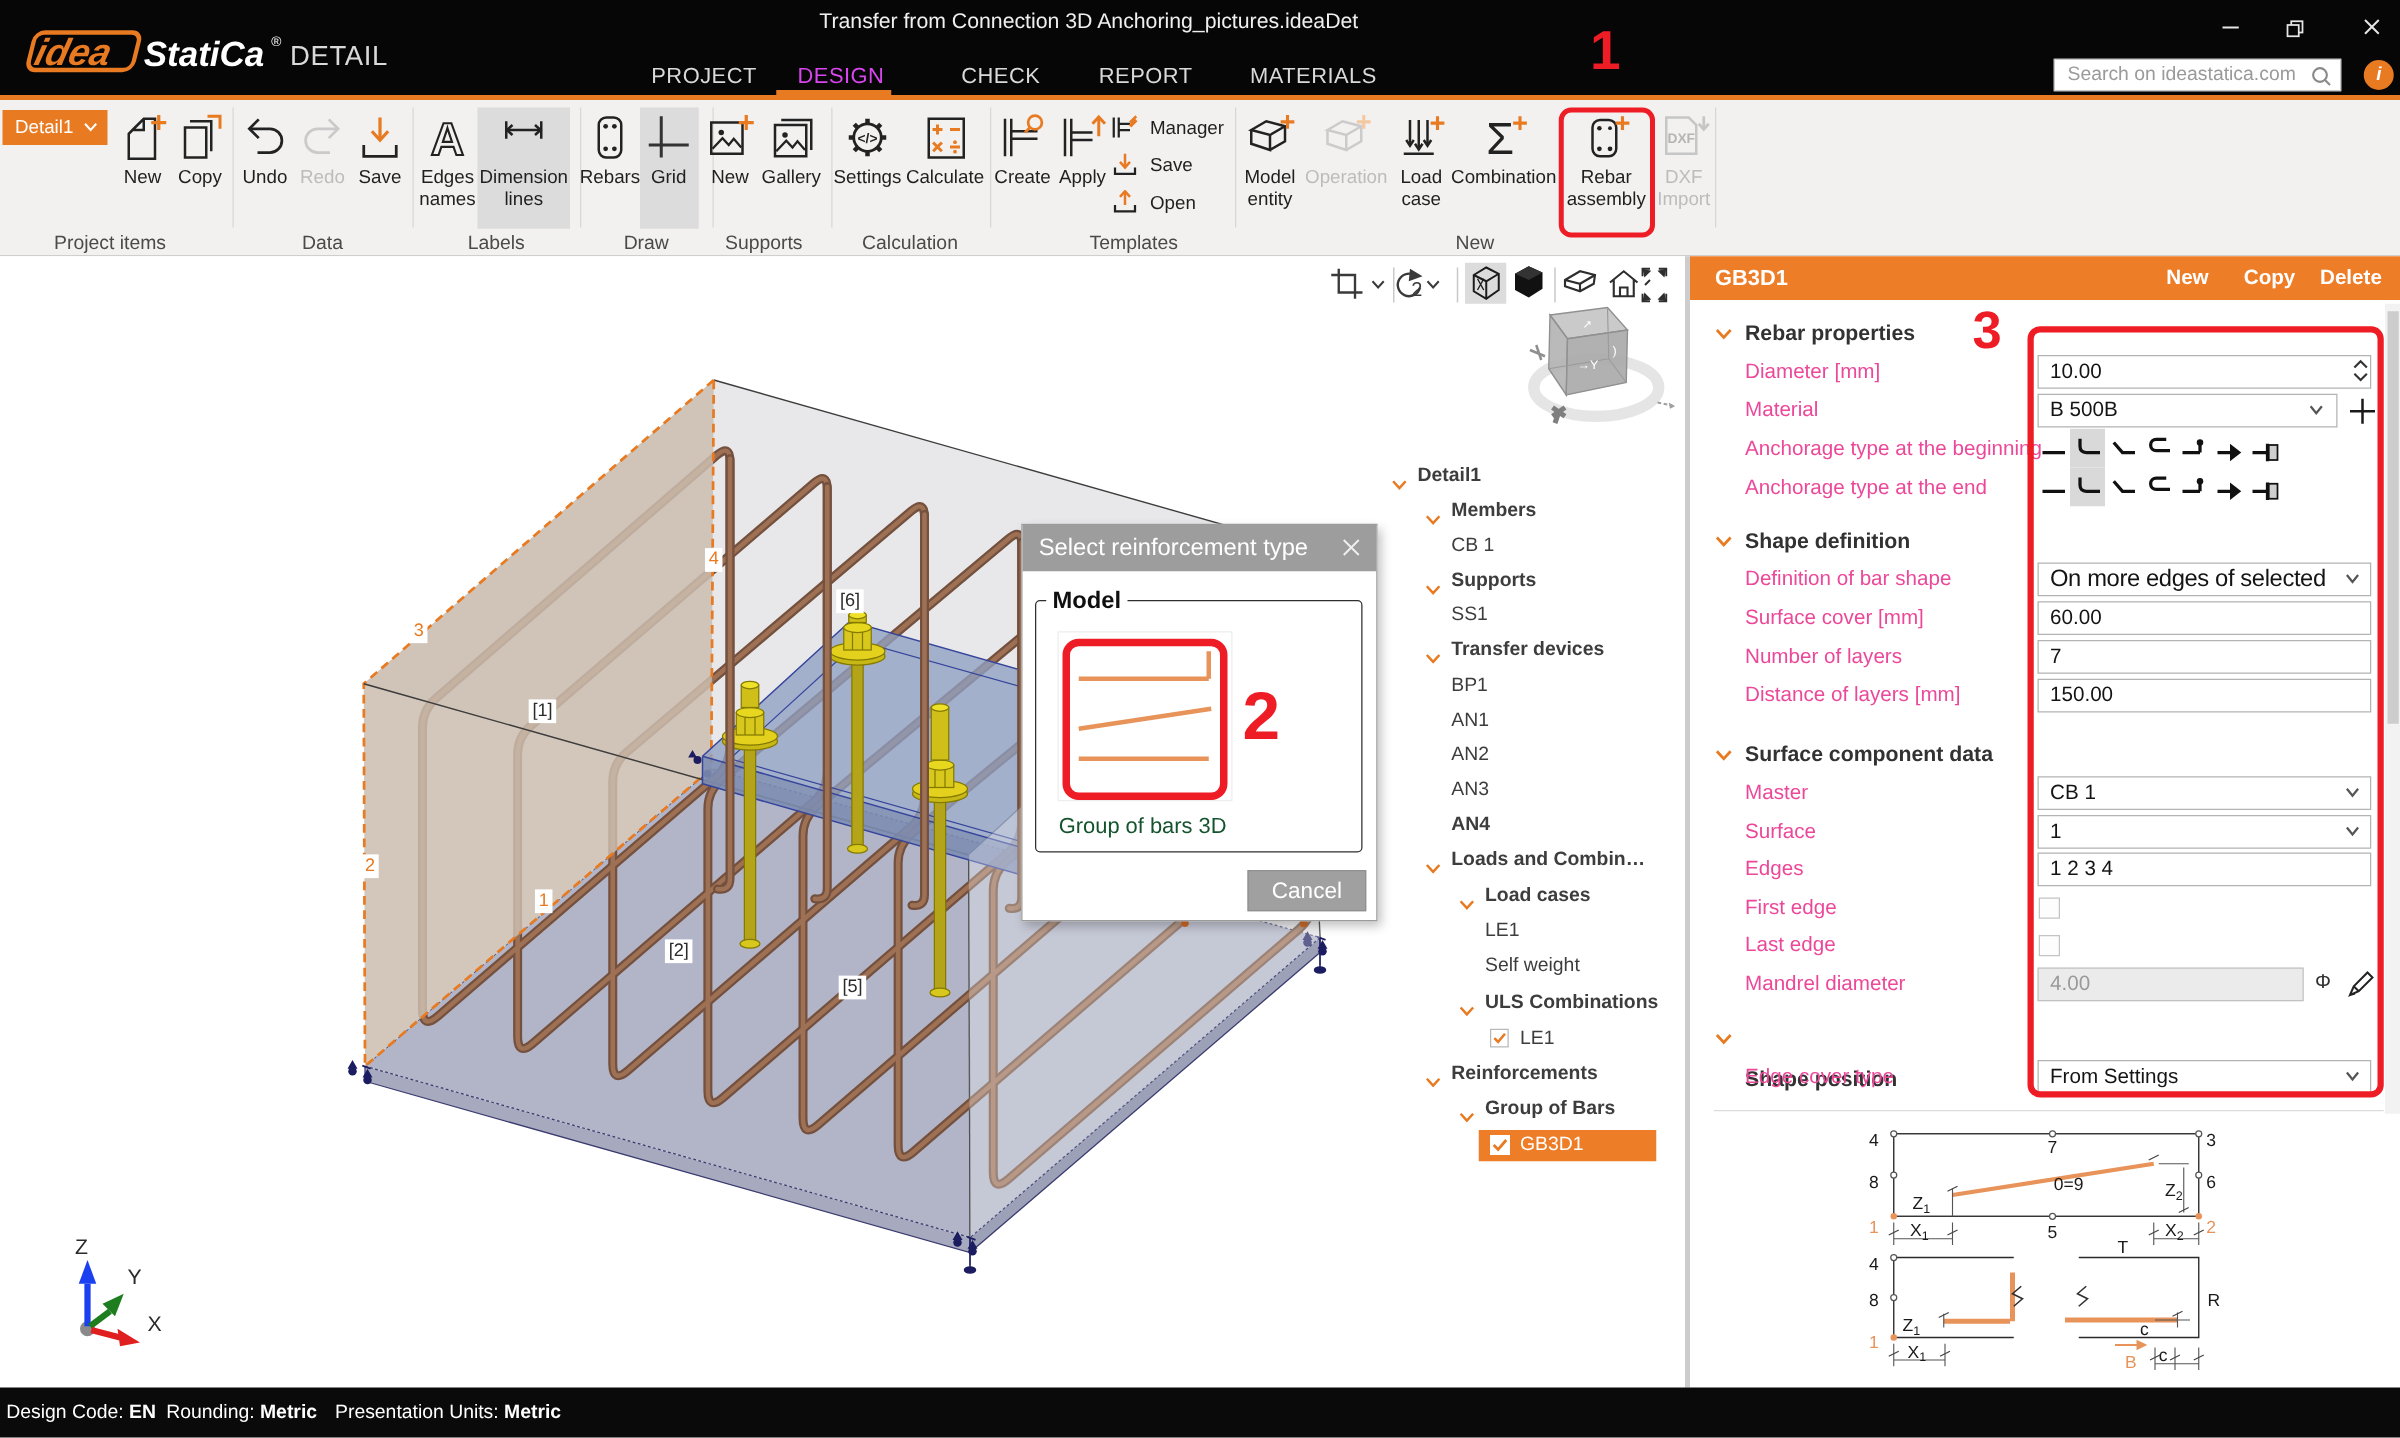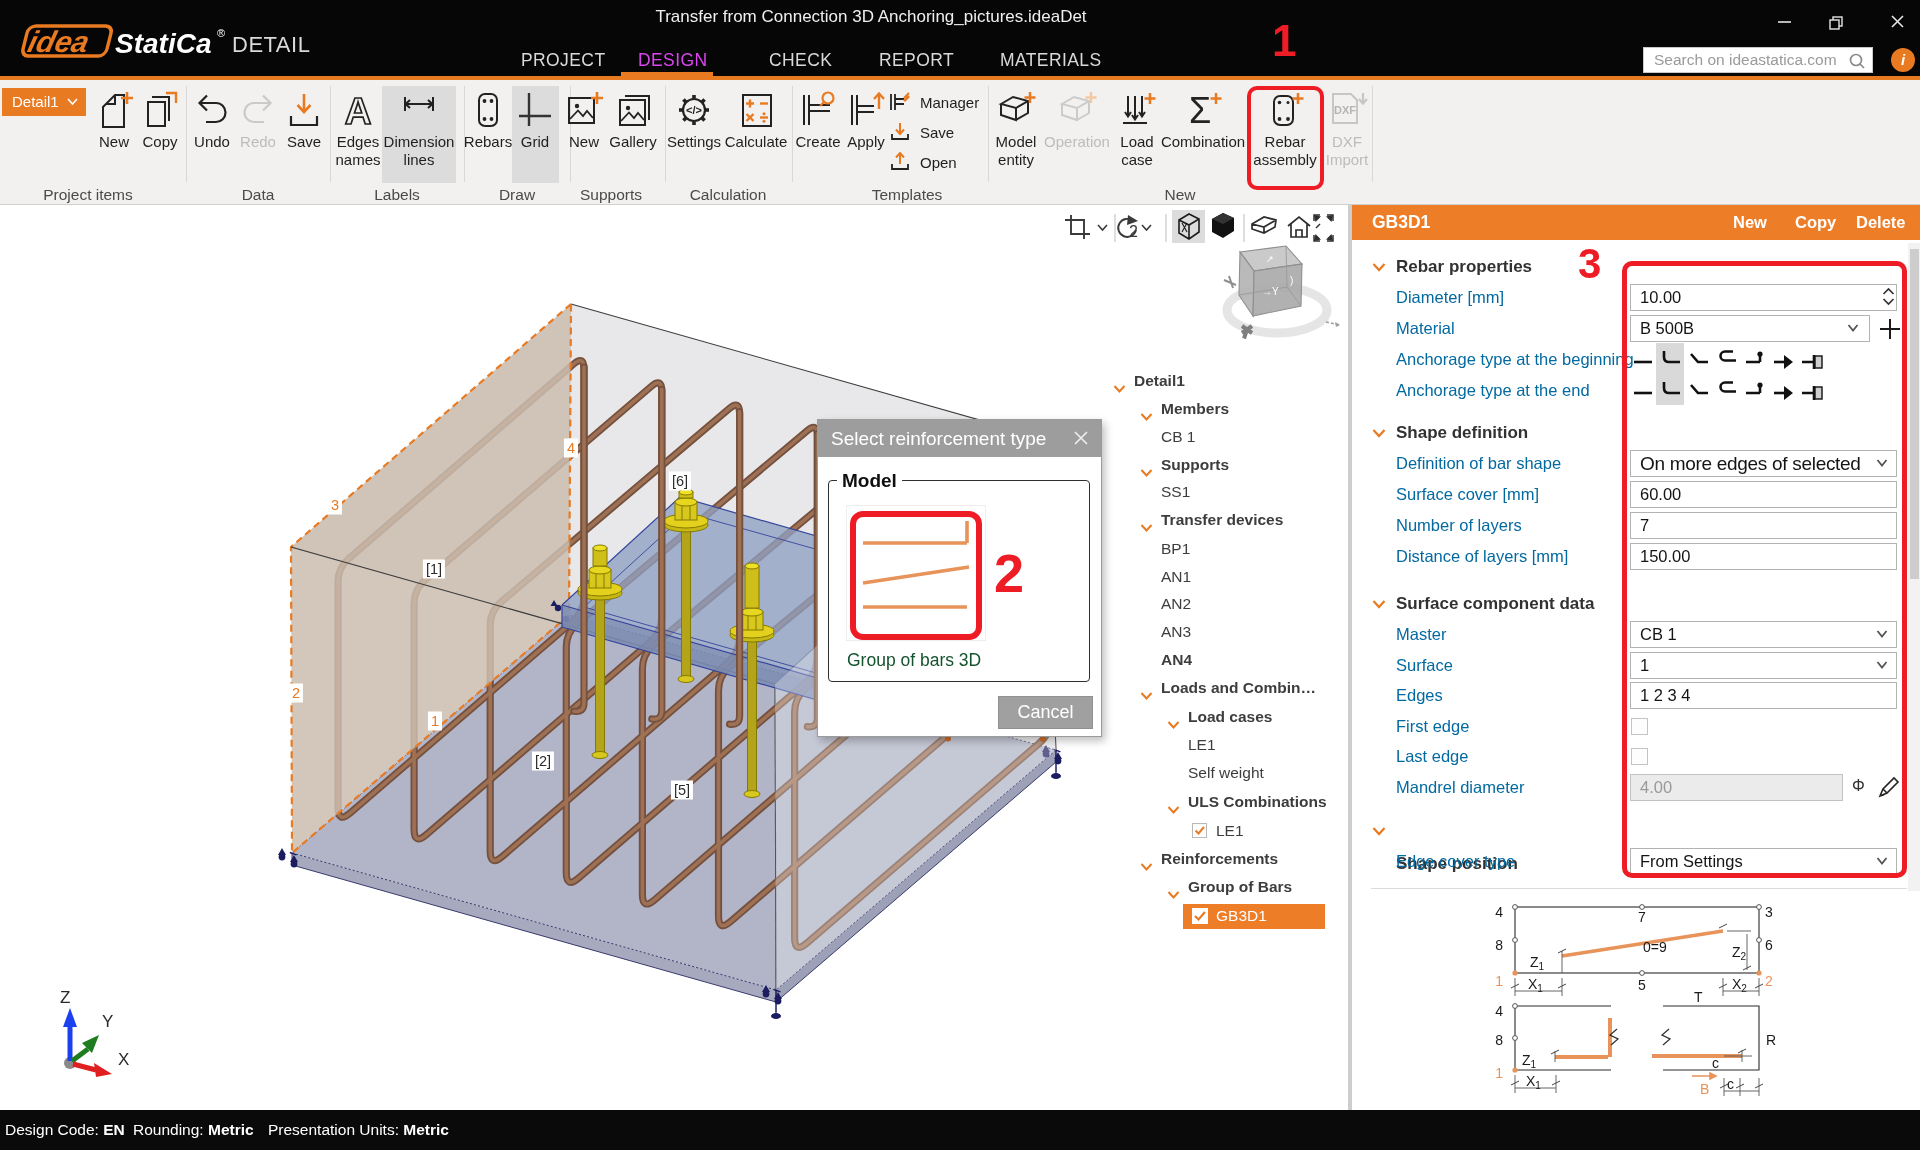--- a/index.html
+++ b/index.html
@@ -12,21 +12,21 @@
 .sep{position:absolute;top:6px;width:1px;height:96px;background:#d8d8d8;}
 .glabel{position:absolute;top:106px;font-size:15.5px;color:#4a4a4a;text-align:center;}
 .ilabel{position:absolute;font-size:15px;color:#1f1f1f;text-align:center;line-height:17.5px;top:53px;}
 .ribicon{position:absolute;top:10px;}
 #canvas{position:absolute;left:0;top:205px;width:1348px;height:905px;background:#fff;}
 #treewrap{position:absolute;left:1105px;top:368px;width:245px;height:565px;font-size:15.5px;color:#3d3d3d;}
 .trow{position:absolute;white-space:nowrap;height:24px;line-height:24px;}
 .chev{display:inline-block;width:13px;height:9px;margin-right:7px;}
 #rpanel{position:absolute;left:1352px;top:205px;width:568px;height:905px;background:#fff;}
 #rphead{position:absolute;left:0;top:0;width:568px;height:35px;background:#ee7d28;color:#fff;}
-.rlabel{position:absolute;left:44px;font-size:16.5px;color:#0369a1;height:31px;line-height:31px;white-space:nowrap;}
+.rlabel{position:absolute;left:44px;font-size:16.5px;color:#ec4899;height:31px;line-height:31px;white-space:nowrap;}
 .rsec{position:absolute;left:44px;font-size:17px;font-weight:bold;color:#323232;height:31px;line-height:31px;}
 .rchev{position:absolute;left:20px;width:14px;height:10px;}
 .fld{position:absolute;left:278px;width:267px;height:27px;background:#fff;border:1px solid #b3b3b3;font-size:16.5px;color:#141414;line-height:25px;padding-left:9px;}
 .ddarrow{position:absolute;right:8px;top:7px;width:12px;height:10px;}
 #statusbar{position:absolute;left:0;top:1110px;width:1920px;height:40px;background:#0a0a0a;color:#fff;font-size:15.5px;}
 #statusbar span{position:absolute;top:11px;}
 .redbox{position:absolute;border:4px solid #ee1c25;border-radius:10px;z-index:60;}
 .rednum{position:absolute;color:#ee1c25;font-weight:bold;z-index:61;}
 #dialog{position:absolute;left:817px;top:419px;width:285px;height:318px;background:#fff;border:1px solid #9b9b9b;box-shadow:3px 4px 8px rgba(0,0,0,0.25);z-index:40;}
 #dlgtitle{position:absolute;left:0;top:0;width:283px;height:37px;background:#9d9d9d;color:#fff;font-size:19px;line-height:37px;padding-left:13px;}

